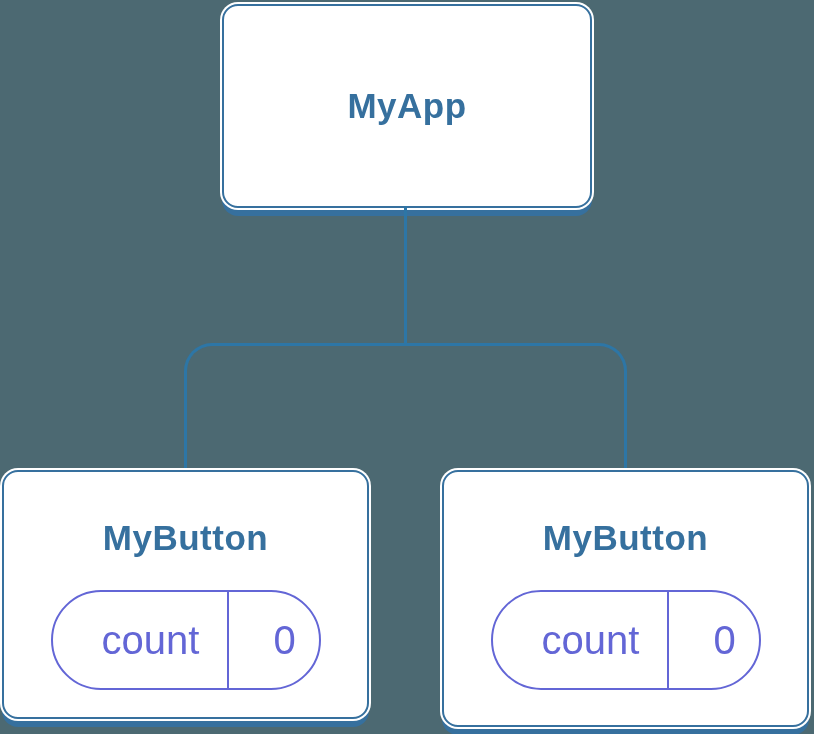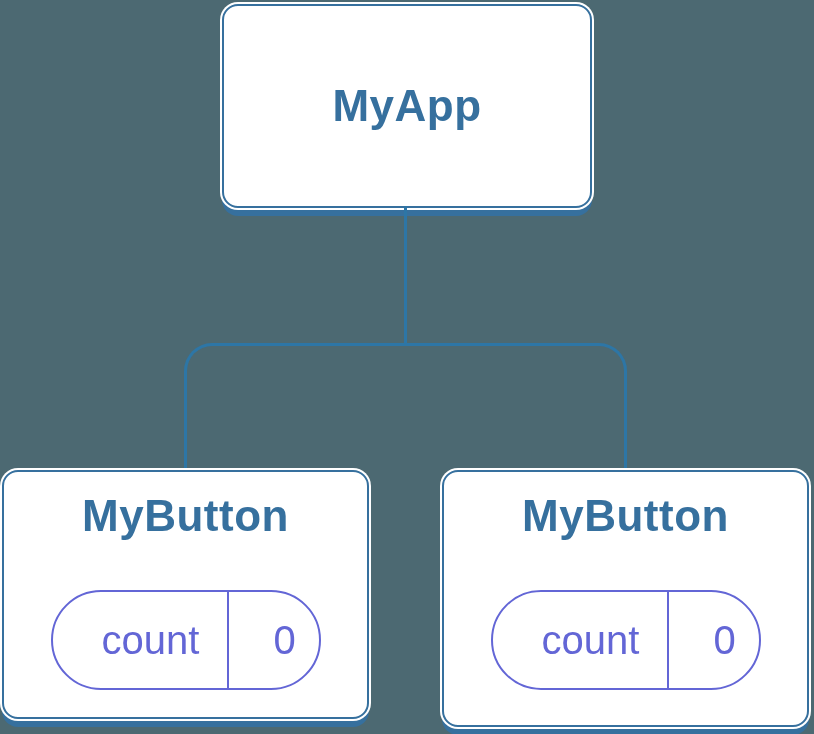--- a/index.html
+++ b/index.html
@@ -29,29 +29,29 @@
     background: var(--node-fill);
     border: 2.5px solid var(--blue);
     border-radius: 16px;
     box-shadow: 0 0 0 2px #ffffff, 0 8px 0 0 var(--blue);
     display: flex;
     flex-direction: column;
     align-items: center;
   }
   .node-label {
     color: var(--blue);
-    font-size: 44px;
+    font-size: 35px;
     font-weight: 600;
     letter-spacing: 0.5px;
     line-height: 48px;
   }
   #root-node { left: 222px; top: 4px; width: 370px; height: 204px; justify-content: center; }
   #child-node-1 { left: 2px;   top: 470px; width: 367px; height: 249px; }
   #child-node-2 { left: 442px; top: 470px; width: 367px; height: 257px; }
-  .child-label { margin-top: 20px; }
+  .child-label { margin-top: 42px; }
   
   .vline {
     position: absolute;
     width: 3px;
     background: var(--line);
   }
   #root-connector { left: 404px; top: 206px; height: 139px; }
   .bracket {
     position: absolute;
     left: 184px; top: 343px;

